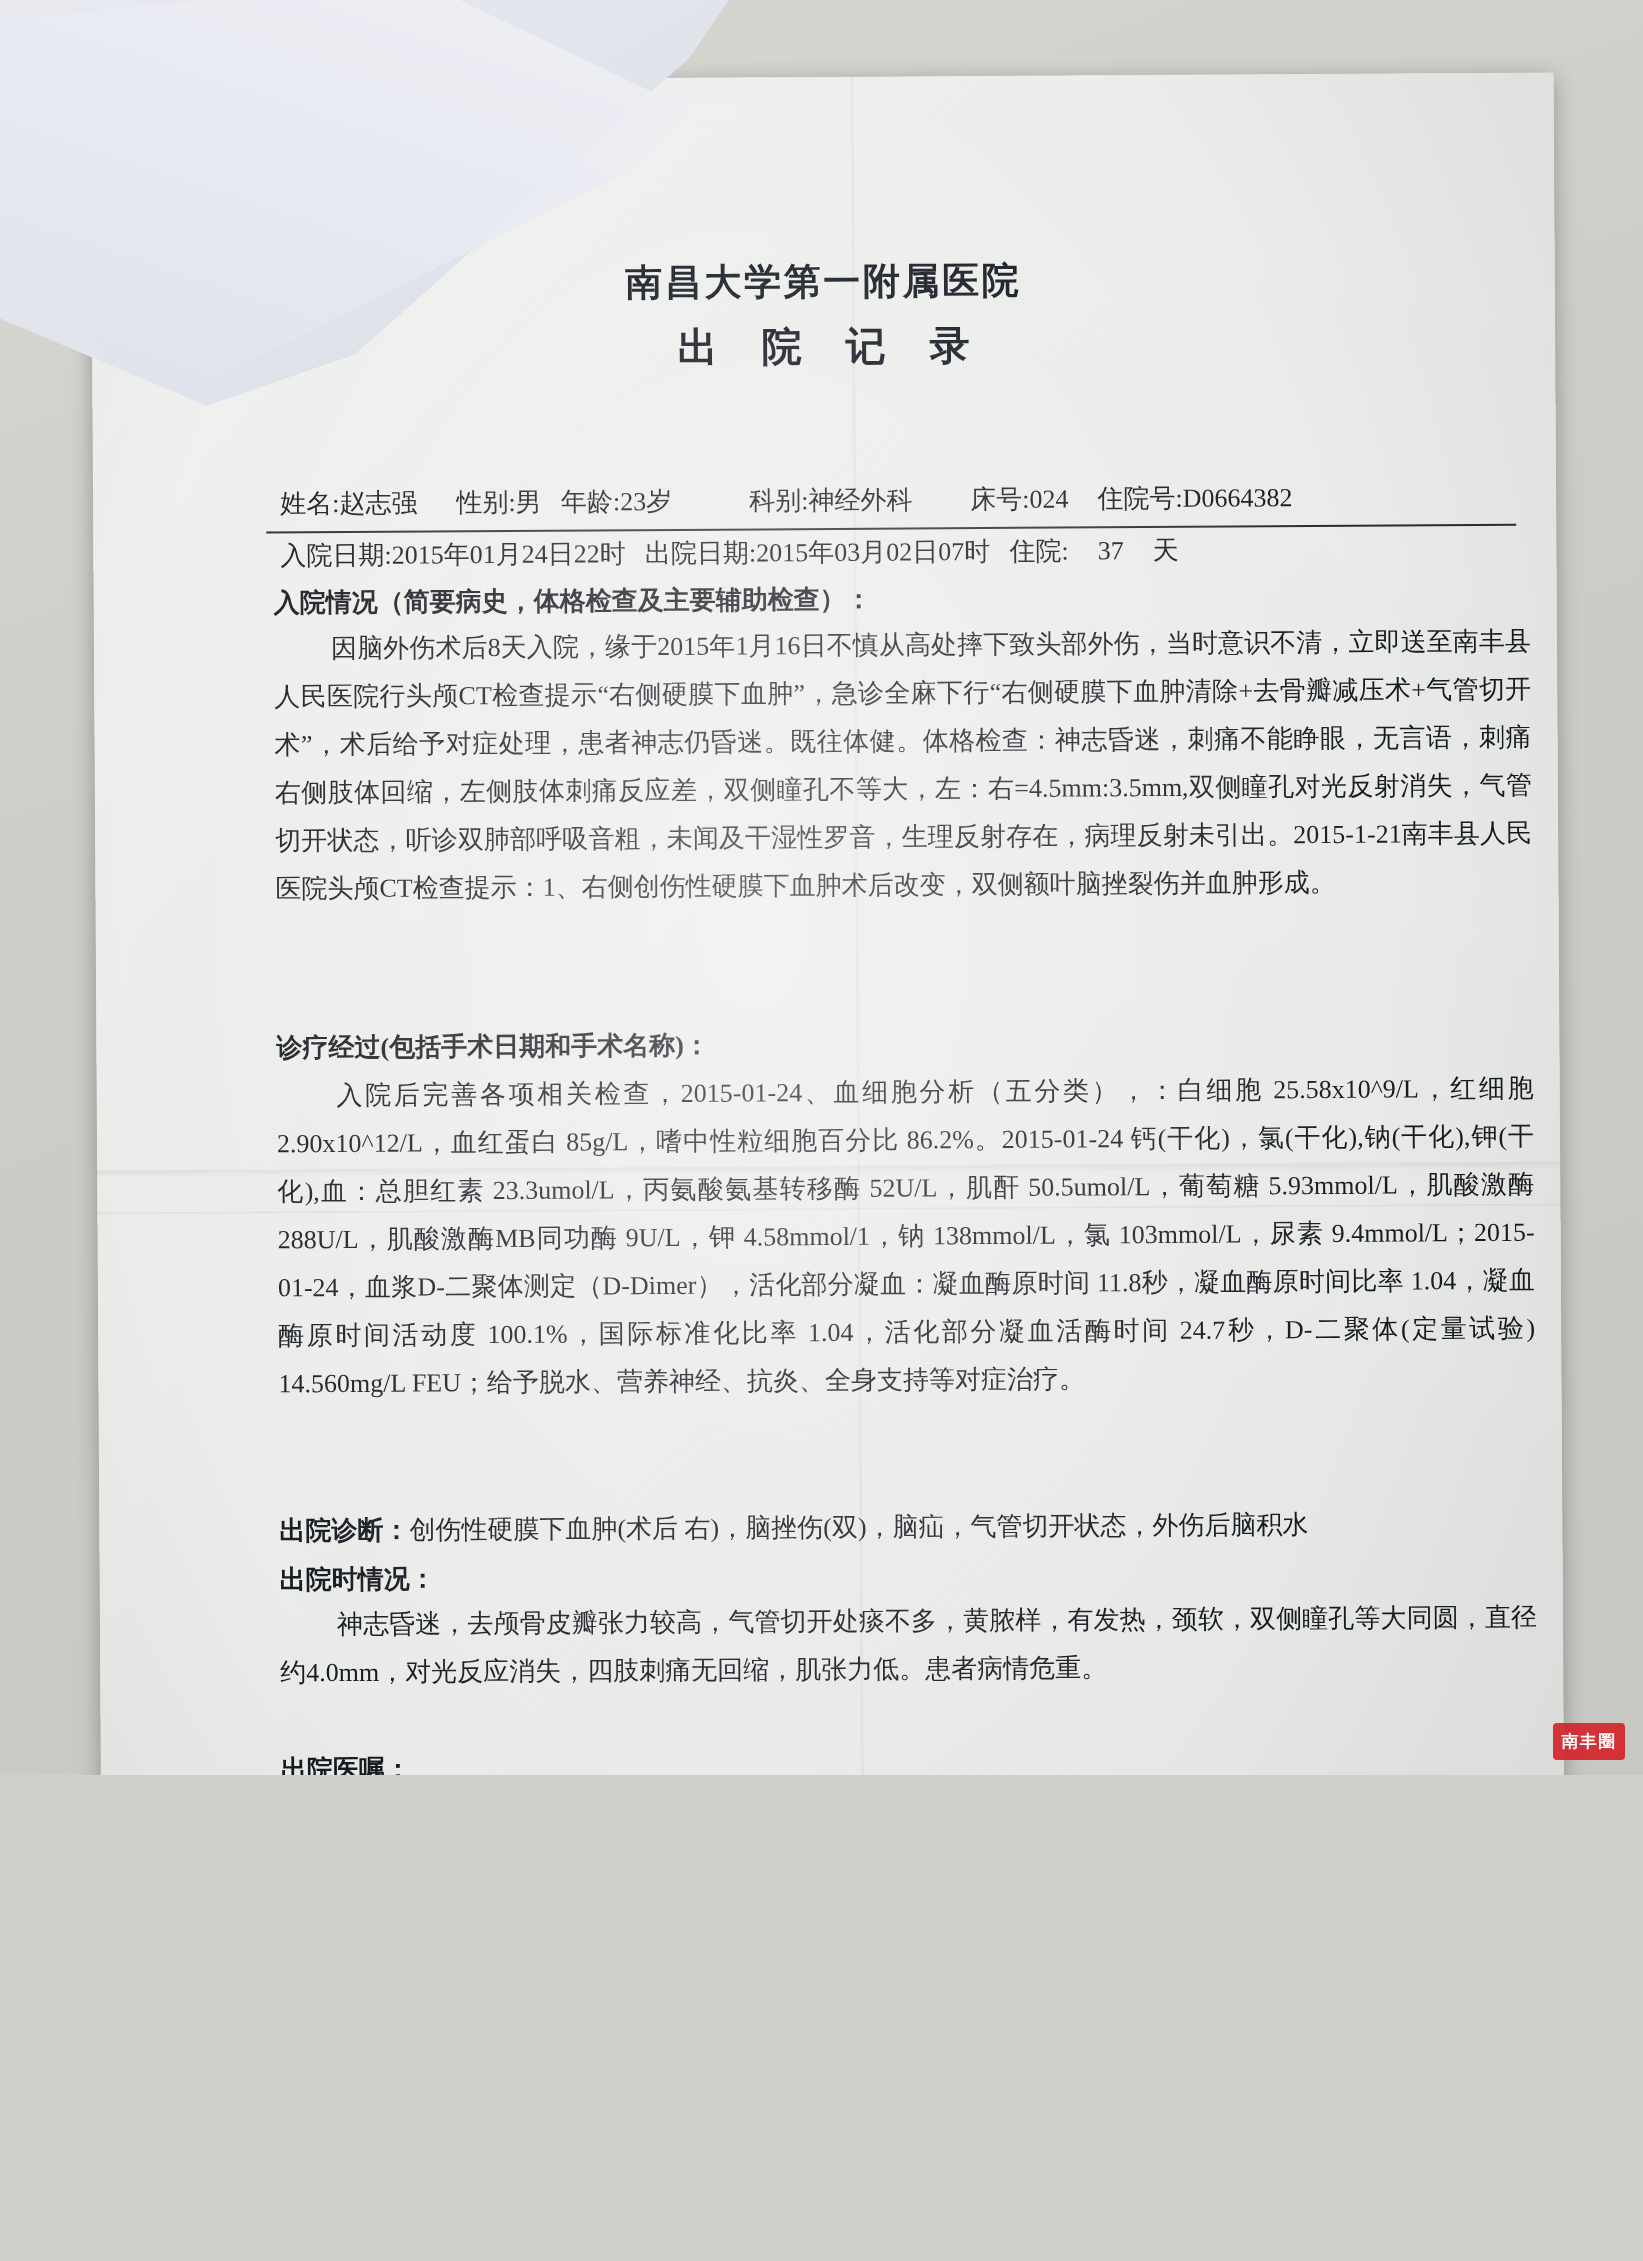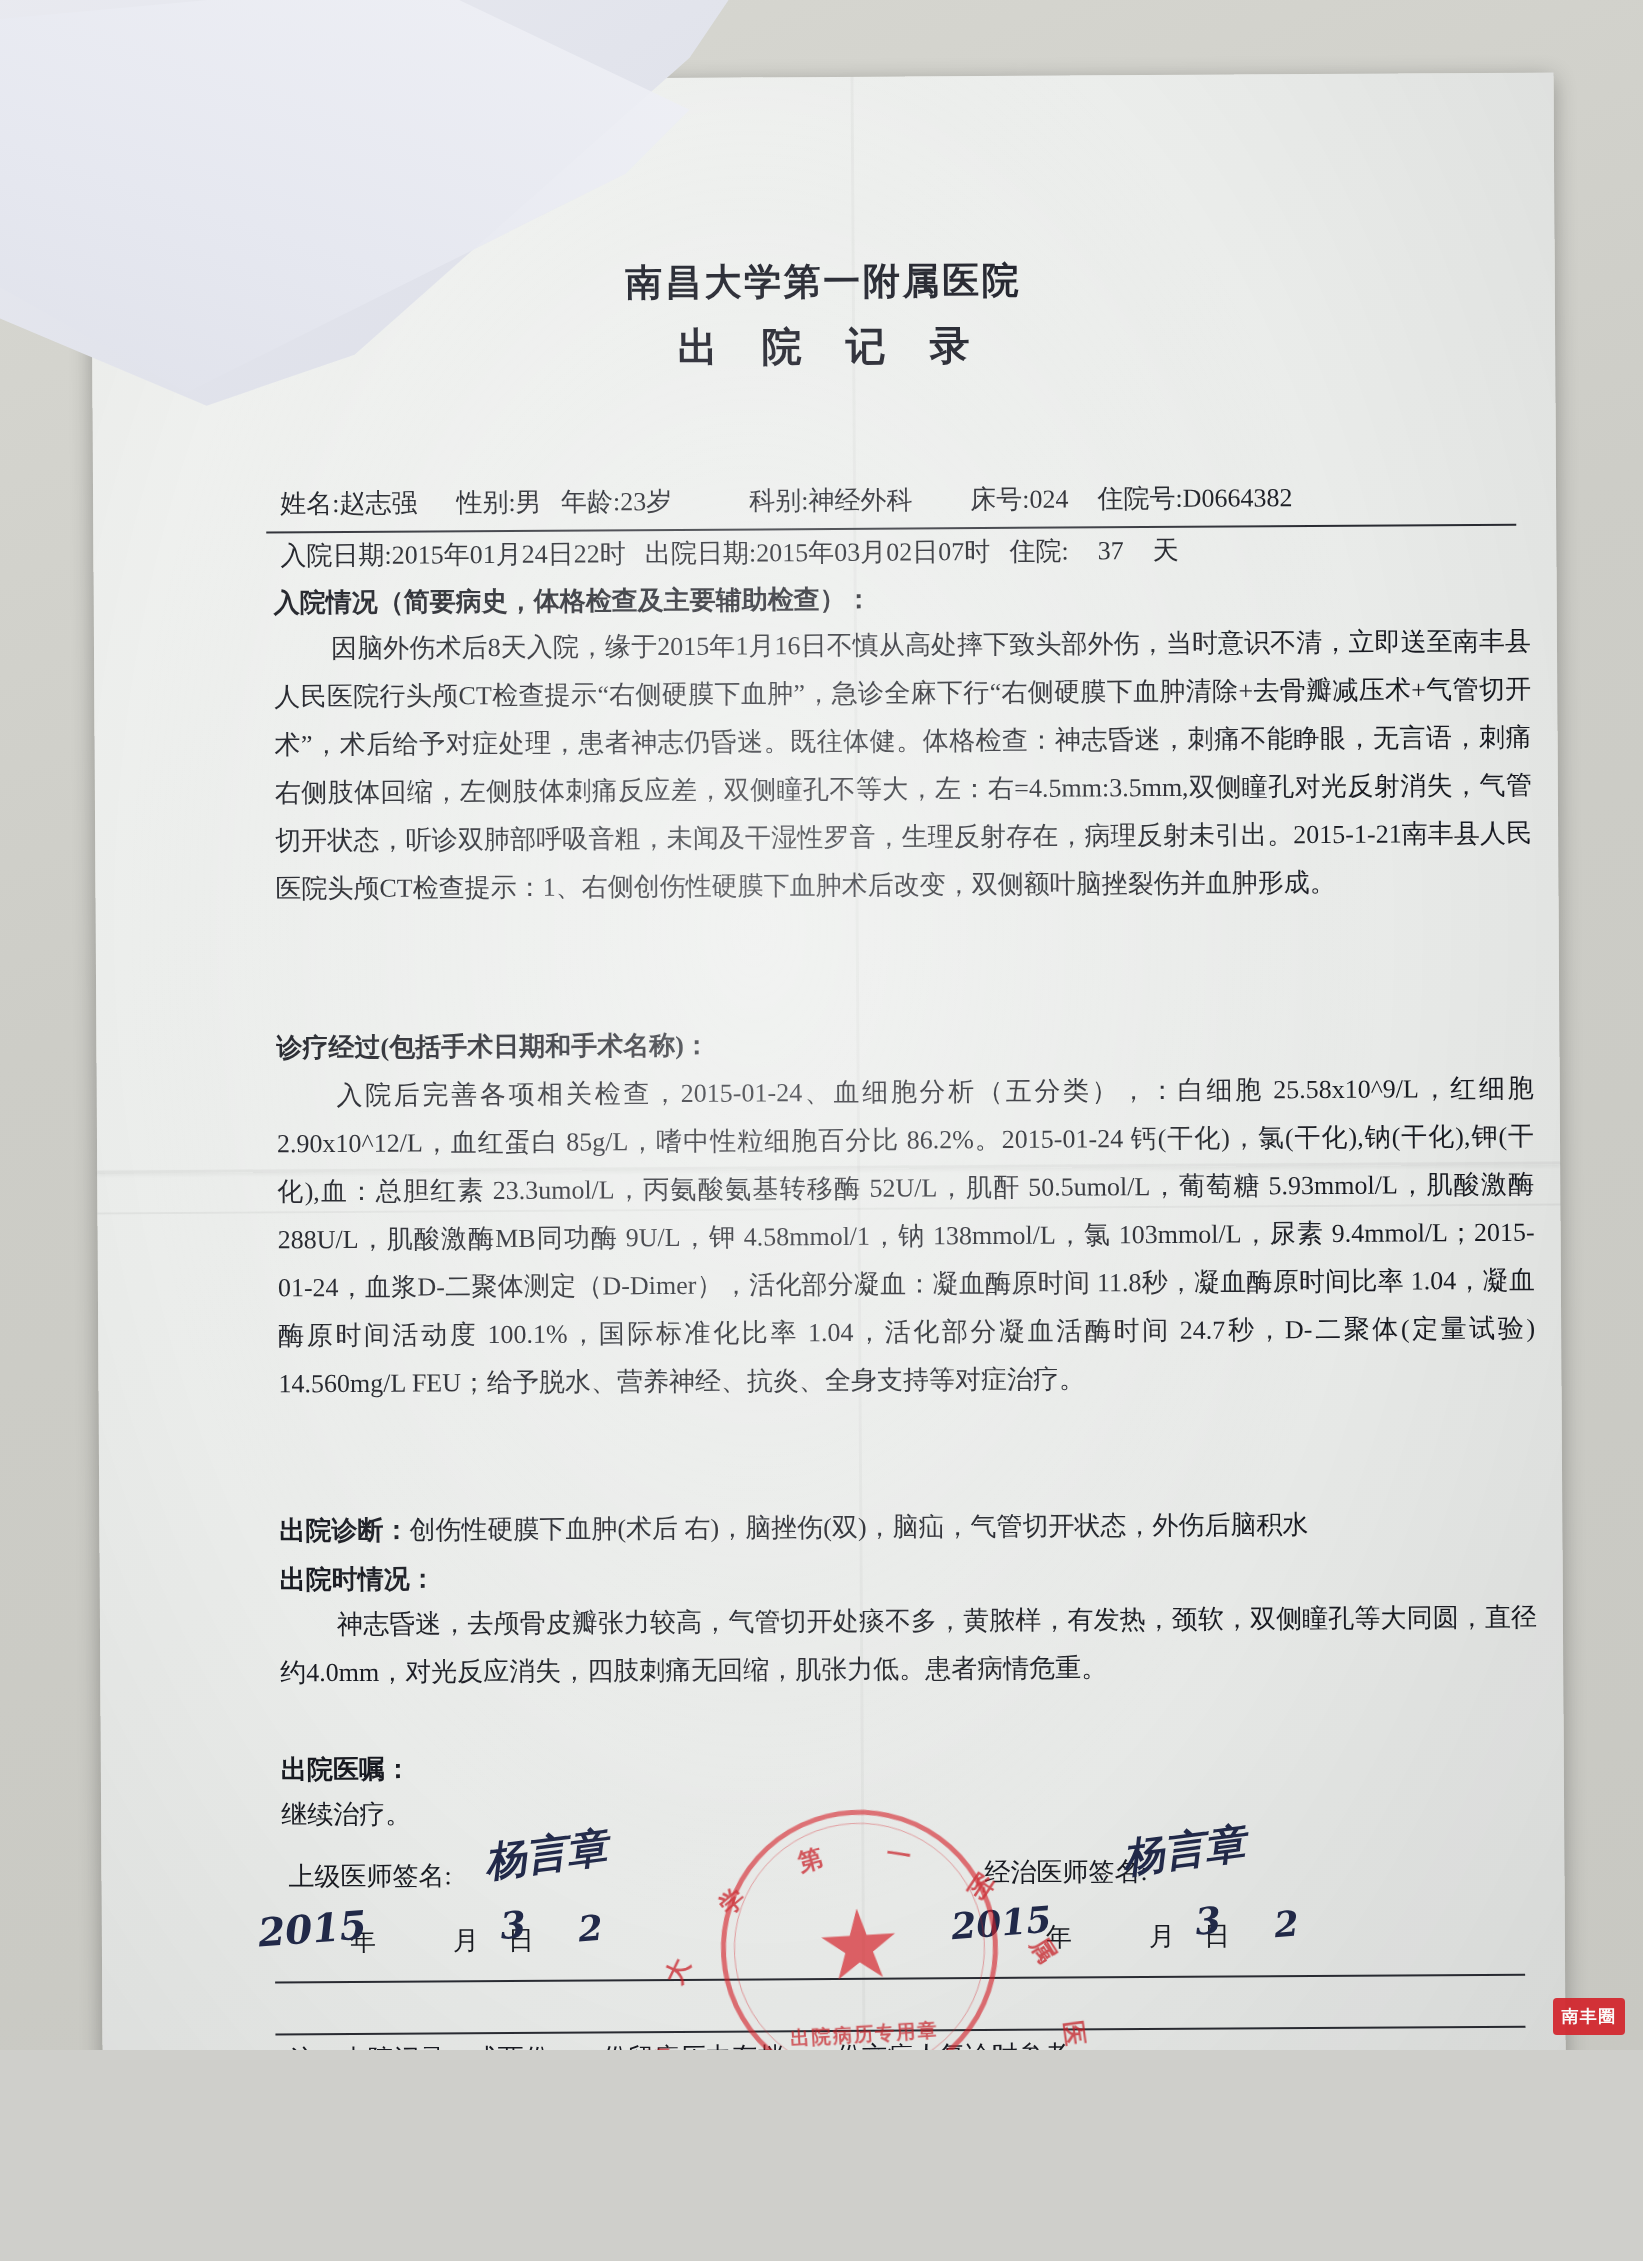--- a/index.html
+++ b/index.html
@@ -6,21 +6,21 @@
     margin: 0;
     padding: 0;
     background: #cfcfcb;
   }
   body {
     font-family: "Liberation Serif", "DejaVu Serif", serif;
   }
   .page {
     position: relative;
     width: 1643px;
-    height: 2050px;
+    height: 1775px;
     overflow: hidden;
     background: linear-gradient(160deg, #d8d8d2 0%, #cdcdc7 40%, #c8c8c2 100%);
   }
   
   .sheet {
     position: absolute;
     left: 97px;
     top: 77px;
     width: 1463px;
     height: 2127px;

